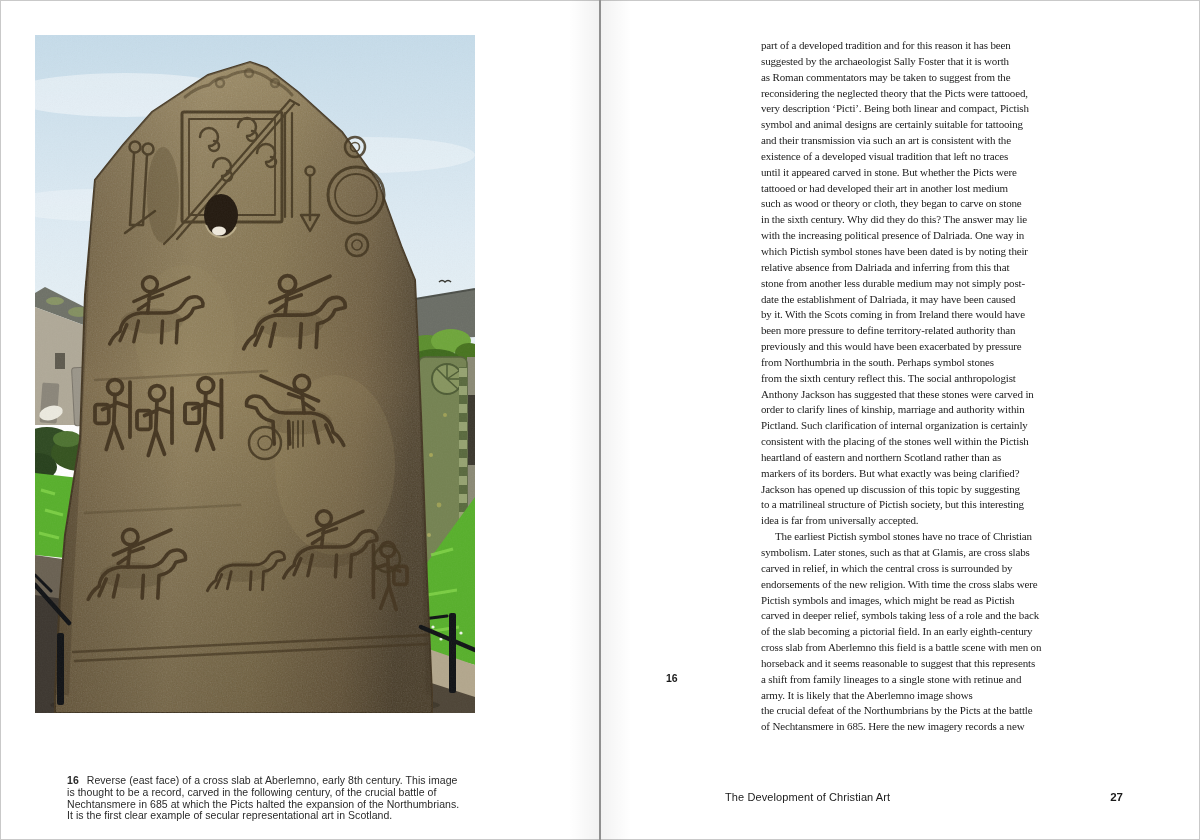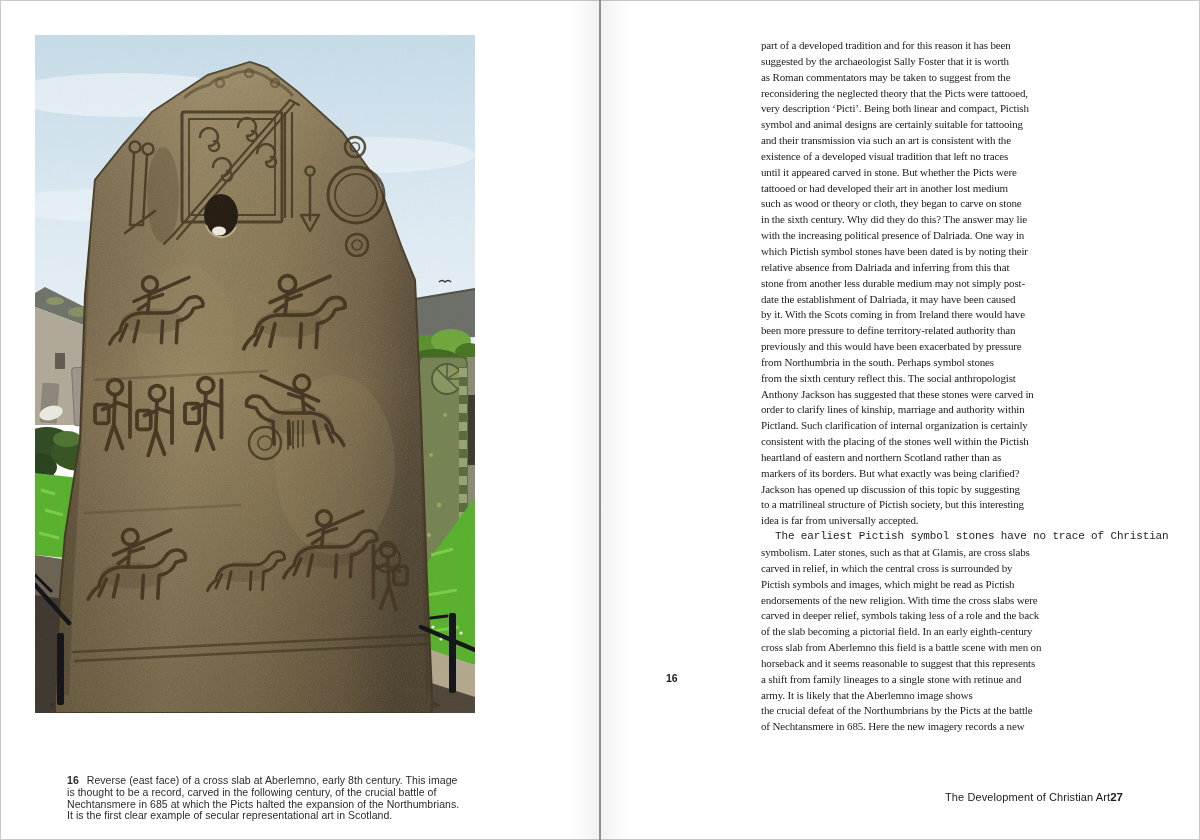--- a/index.html
+++ b/index.html
@@ -24,28 +24,28 @@
   .caption .cap-line{white-space:nowrap;}
   .fig-num{font-weight:bold;margin-right:8px;}
 
   
   .body-text{
     position:absolute;left:725px;top:38px;width:400px;
     font-family:"Liberation Serif","DejaVu Serif",serif;
     font-size:11px;line-height:15.85px;color:#1c1c1c;letter-spacing:-0.15px;margin-left:36px;
   }
   .body-text .line{white-space:nowrap;}
-  .body-text .line.indent{padding-left:14px;font-family:Liberation Mono, monospace;}
+  .body-text .line.indent{padding-left:14px;}
   .margin-ref{
     position:absolute;left:666px;top:672px;width:26px;
     font-size:10.5px;font-weight:bold;color:#1a1a1a;
   }
   .page-footer{
     position:absolute;left:725px;top:791px;width:398px;
-    display:flex;justify-content:flex-end;align-items:baseline;
+    display:flex;justify-content:space-between;align-items:baseline;
   }
   .running-title{font-size:11px;color:#1a1a1a;letter-spacing:0.1px;}
   .page-number{font-size:11.5px;font-weight:bold;color:#1a1a1a;}
 </style>
 </head>
 <body>
 
 <div class="spread">
 
   <figure class="figure-wrap" aria-label="Photograph of the reverse (east face) of the Aberlemno kirkyard cross slab: a tall tapering sandstone slab carved with Pictish symbols (notched rectangle with Z-rod, disc and rings) above three registers of a battle scene with horsemen and foot soldiers, standing in a churchyard with cottages, gravestones, grass and a low black railing">
@@ -327,22 +327,22 @@
       <div class="line">Pictland. Such clarification of internal organization is certainly</div>
       <div class="line">consistent with the placing of the stones well within the Pictish</div>
       <div class="line">heartland of eastern and northern Scotland rather than as</div>
       <div class="line">markers of its borders. But what exactly was being clarified?</div>
       <div class="line">Jackson has opened up discussion of this topic by suggesting</div>
       <div class="line">to a matrilineal structure of Pictish society, but this interesting</div>
       <div class="line">idea is far from universally accepted.</div>
       <div class="line indent">The earliest Pictish symbol stones have no trace of Christian</div>
       <div class="line">symbolism. Later stones, such as that at Glamis, are cross slabs</div>
       <div class="line">carved in relief, in which the central cross is surrounded by</div>
+      <div class="line">endorsements of the new religion. With time the cross slabs were</div>
       <div class="line">Pictish symbols and images, which might be read as Pictish</div>
-      <div class="line">endorsements of the new religion. With time the cross slabs were</div>
       <div class="line">carved in deeper relief, symbols taking less of a role and the back</div>
       <div class="line">of the slab becoming a pictorial field. In an early eighth-century</div>
       <div class="line">cross slab from Aberlemno this field is a battle scene with men on</div>
       <div class="line">horseback and it seems reasonable to suggest that this represents</div>
       <div class="line">a shift from family lineages to a single stone with retinue and</div>
       <div class="line">army. It is likely that the Aberlemno image shows</div>
       <div class="line">the crucial defeat of the Northumbrians by the Picts at the battle</div>
       <div class="line">of Nechtansmere in 685. Here the new imagery records a new</div>
     </div>
 

